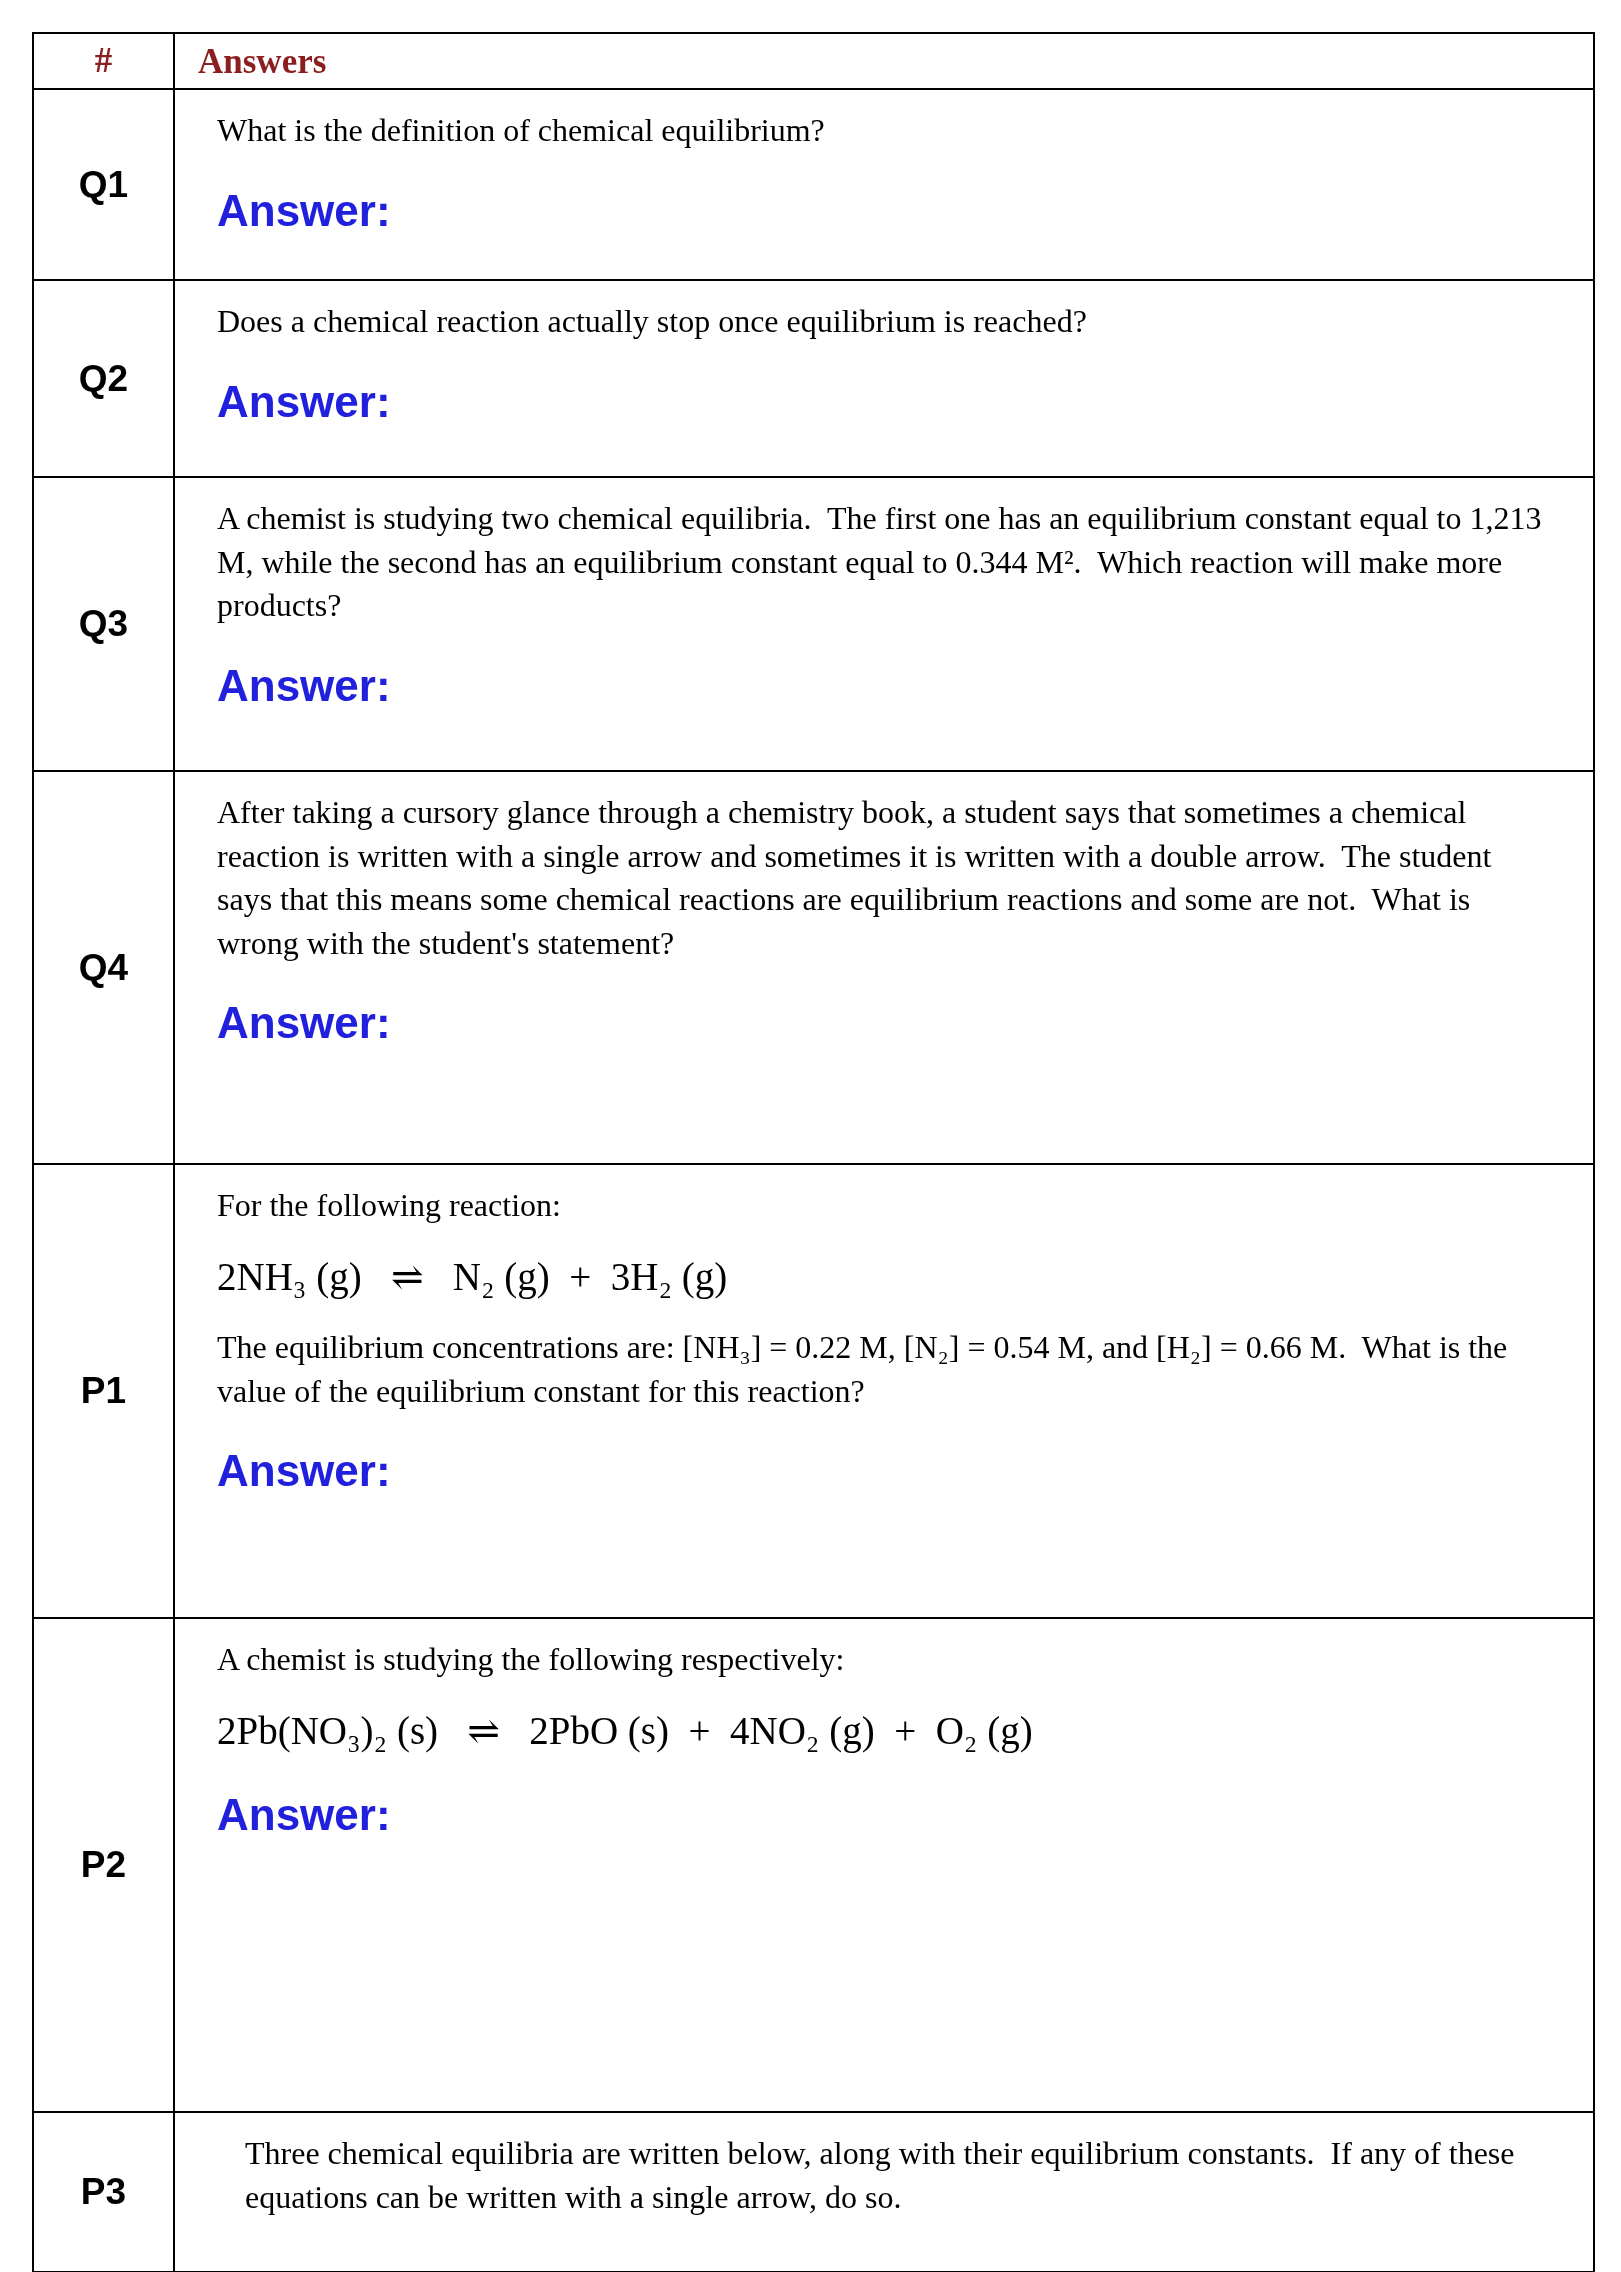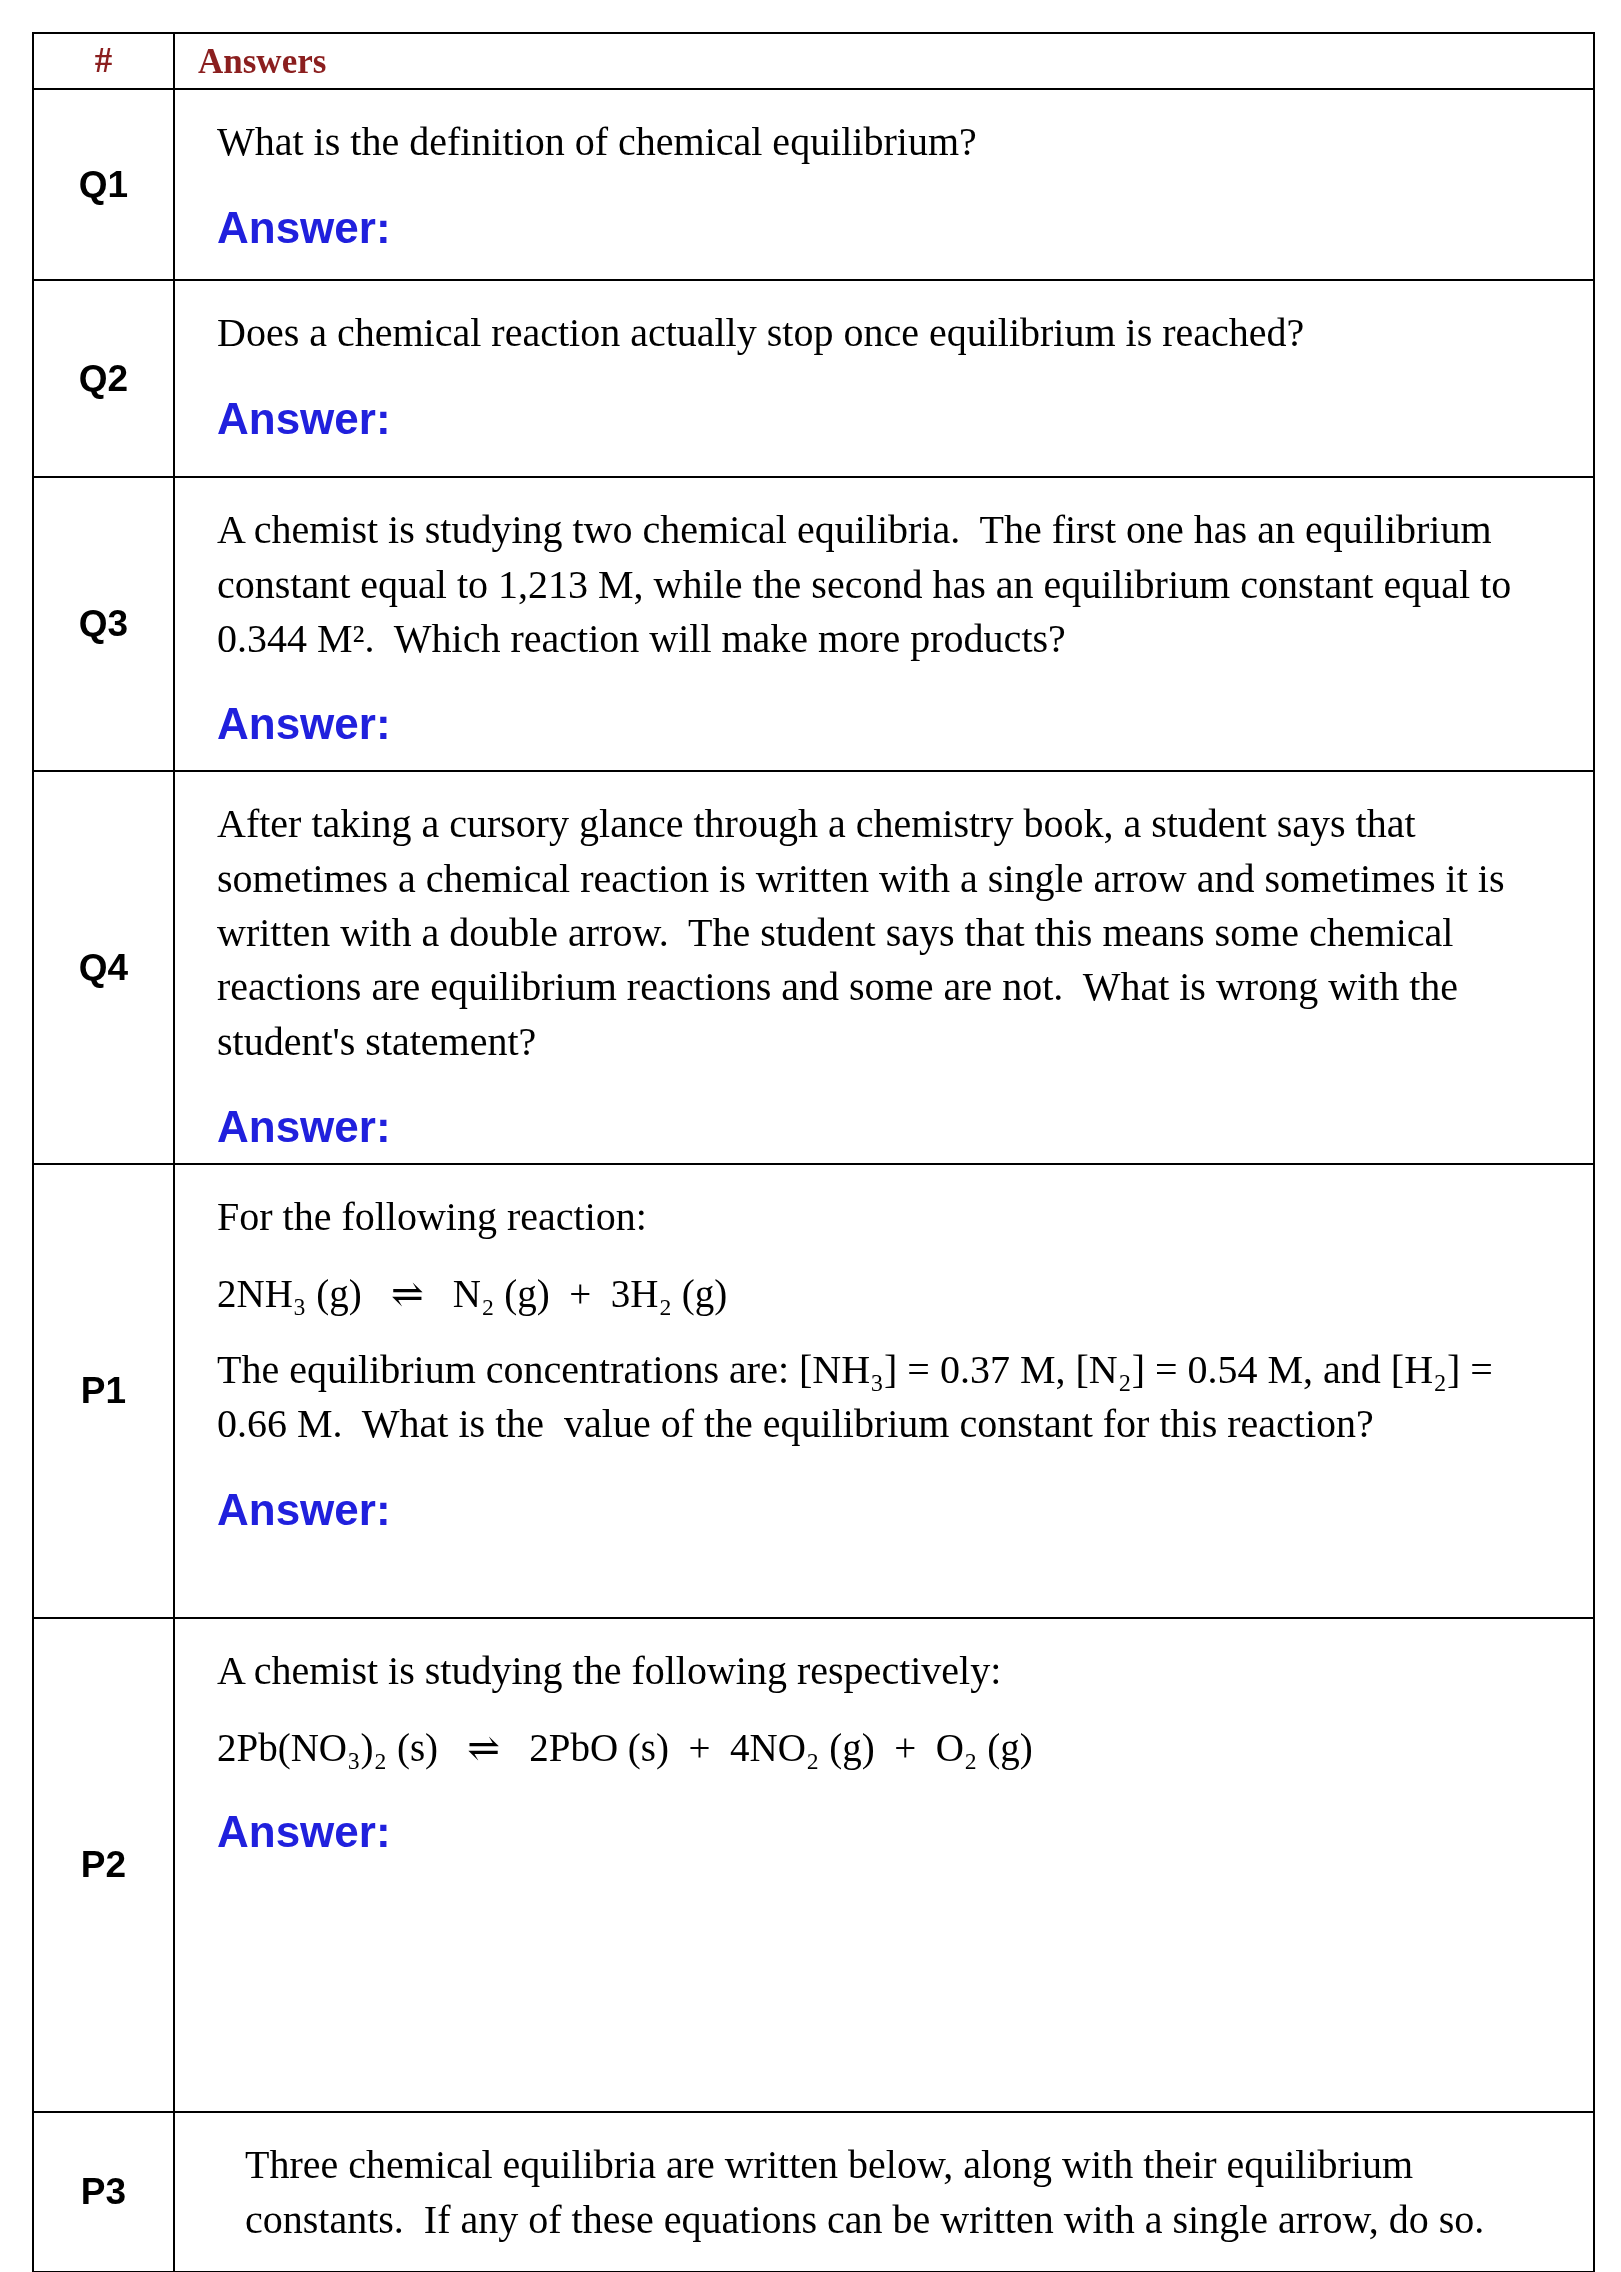--- a/index.html
+++ b/index.html
@@ -57,24 +57,23 @@
     font-size: 35px;
     color: var(--header-text);
   }
   .q-num {
     font-family: "Liberation Sans", "DejaVu Sans", sans-serif;
     font-weight: bold;
     font-size: 37px;
     color: var(--body-text);
   }
   .q-text {
-    font-size: 40px;
+    font-size: 32px;
     line-height: 1.36;
     white-space: pre-wrap;
-    margin-top: 6px;
   }
   .equation {
     font-size: 39px;
     line-height: 1.3;
     text-align: left;
     margin: 24.6px 53px 23px 0;
     white-space: pre-wrap;
     font-family: "Liberation Serif", "DejaVu Serif", "DejaVu Sans", serif;
   }
   .answer {
@@ -146,21 +145,21 @@
     </div>
   </div>
 
   <div class="row h-p1">
     <div class="num-cell">
       <span class="q-num">P1</span>
     </div>
     <div class="content-cell">
       <p class="q-text">For the following reaction:</p>
       <p class="equation">2NH₃ (g)   ⇌   N₂ (g)  +  3H₂ (g)</p>
-      <p class="q-text">The equilibrium concentrations are: [NH₃] = 0.37 M, [N₂] = 0.54 M, and [H₂] = 0.66 M.  What is the  value of the equilibrium constant for this reaction?</p>
+      <p class="q-text">The equilibrium concentrations are: [NH₃] = 0.22 M, [N₂] = 0.54 M, and [H₂] = 0.66 M.  What is the  value of the equilibrium constant for this reaction?</p>
       <p class="answer">Answer:</p>
     </div>
   </div>
 
   <div class="row h-p2">
     <div class="num-cell">
       <span class="q-num">P2</span>
     </div>
     <div class="content-cell">
       <p class="q-text">A chemist is studying the following respectively:</p>

